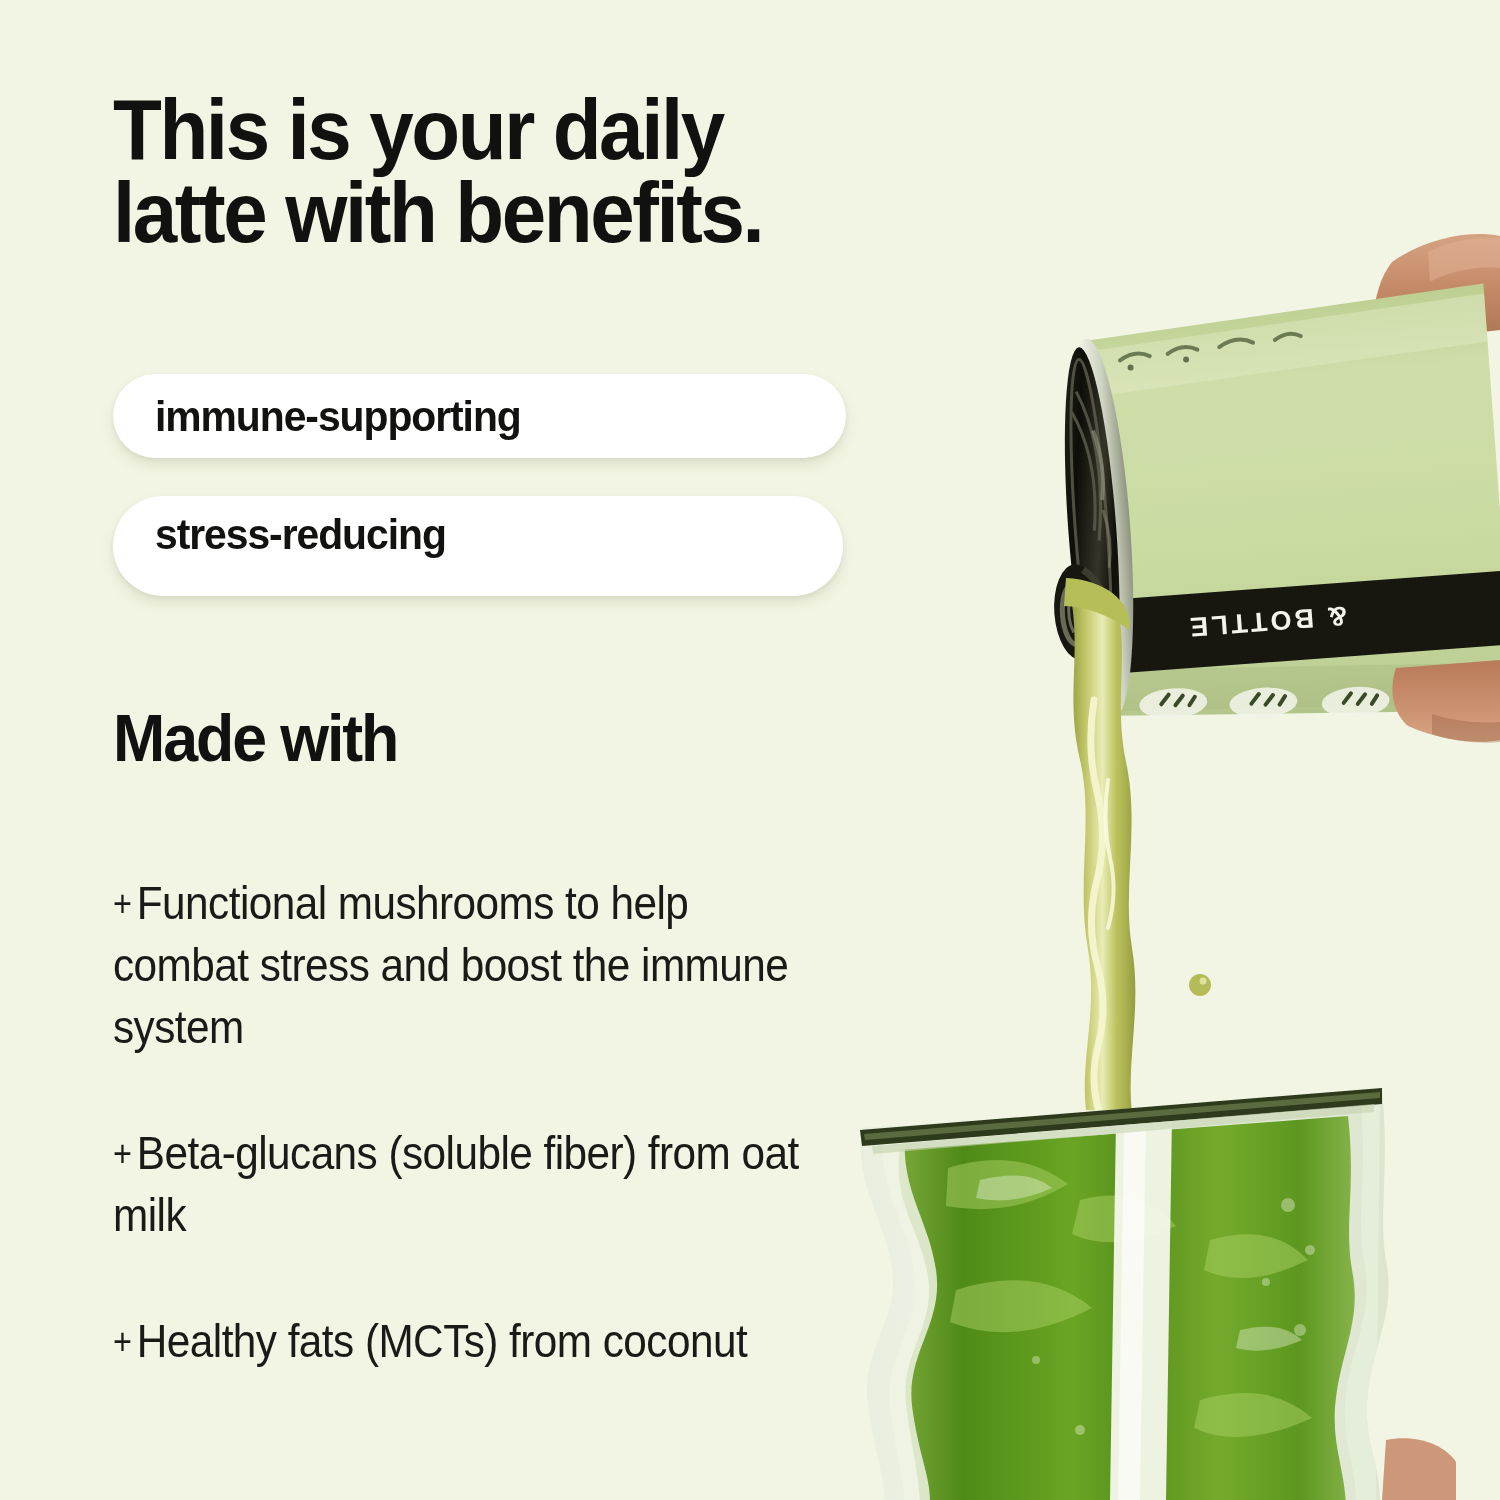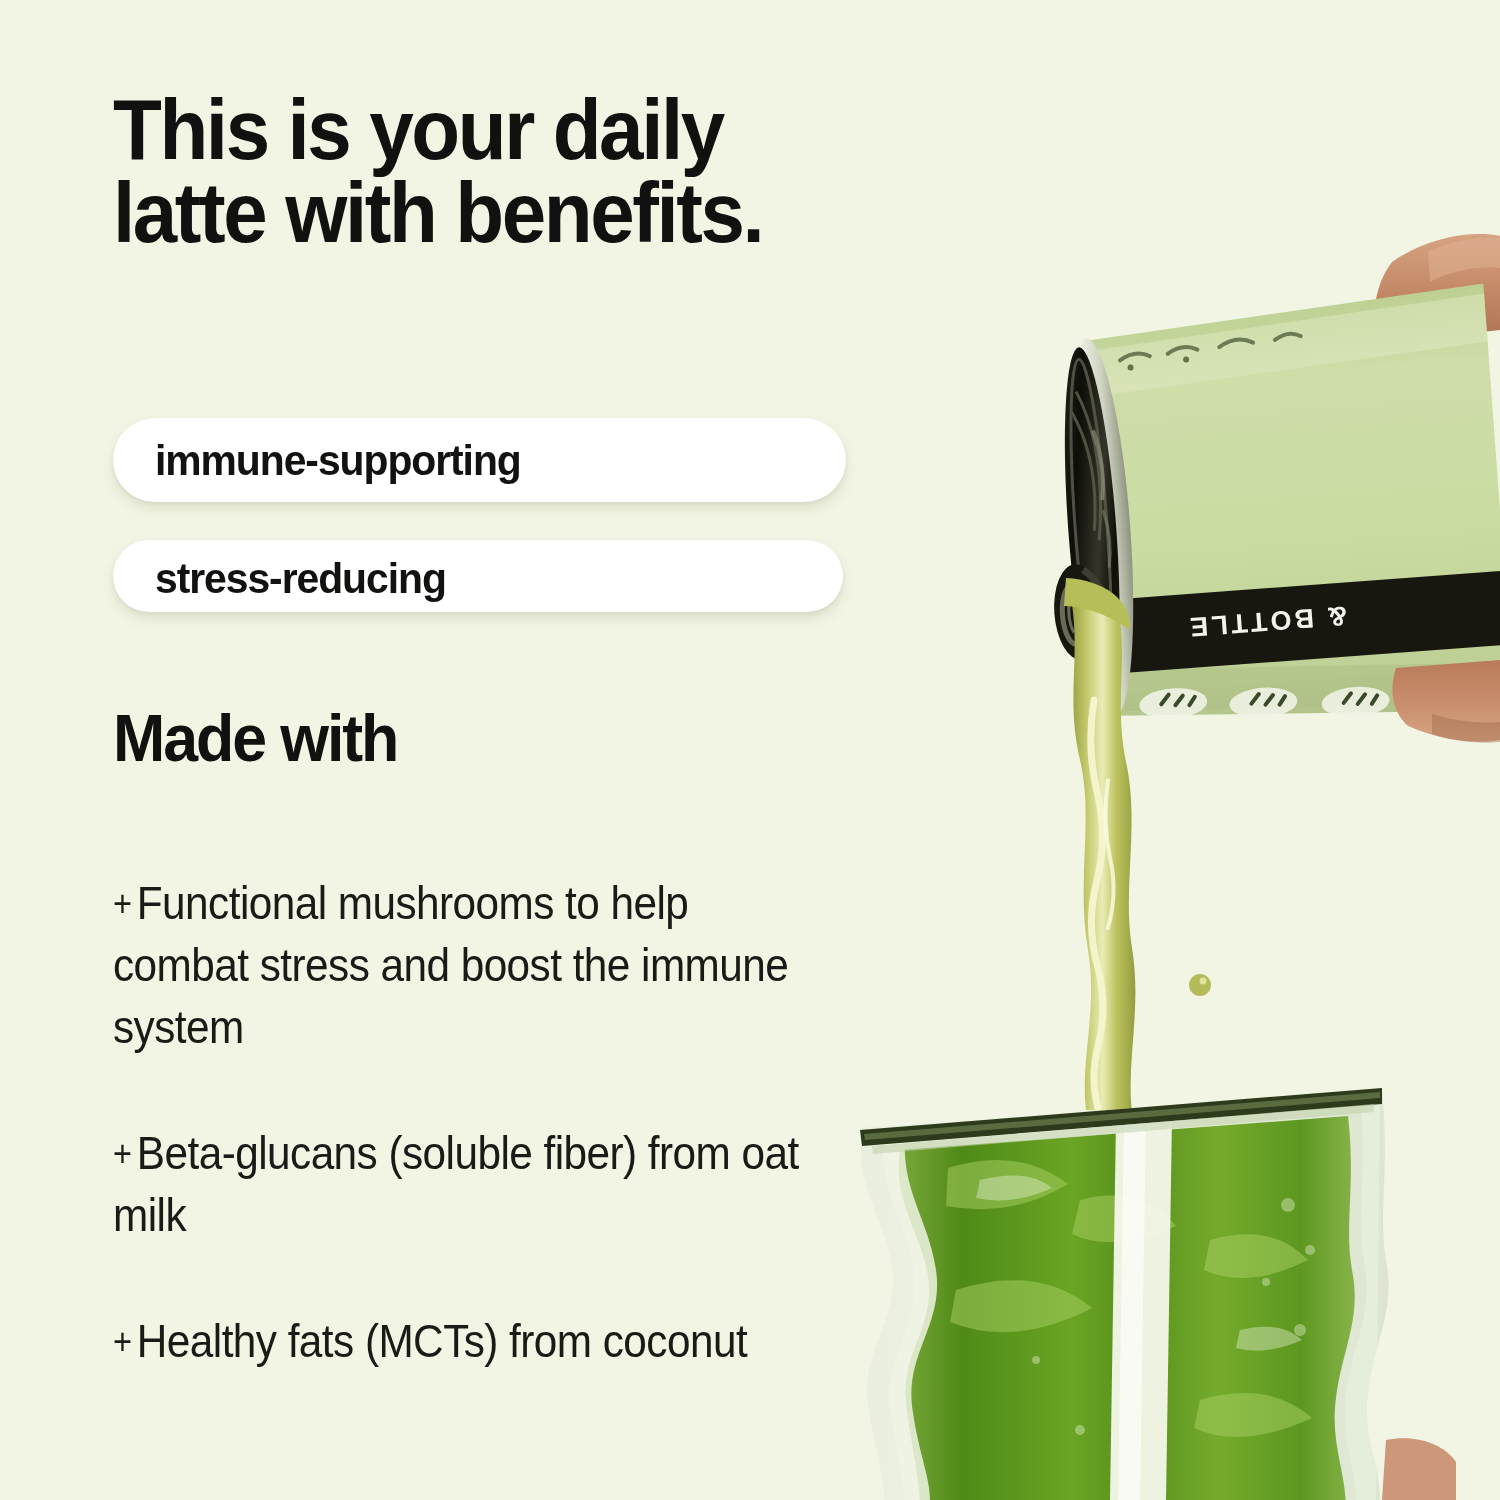--- a/index.html
+++ b/index.html
@@ -48,42 +48,41 @@
   .pill {
     position: absolute;
     left: 0;
     background: #ffffff;
     border-radius: 999px;
     box-shadow: 0 7px 13px rgba(120,130,90,0.16),
                 0 2px 4px rgba(120,130,90,0.10);
     display: flex;
     align-items: center;
     box-sizing: border-box;
-    margin-top: 44px;
   }
   .pill-label {
     font-family: "Liberation Sans", sans-serif;
     font-weight: 700;
     font-size: 43px;
     letter-spacing: -1.1px;
     color: #121210;
     transform: scaleX(0.95);
     transform-origin: left center;
     white-space: nowrap;
   }
   #pill-0 {
     top: 374px;
     width: 733px;
     height: 84px;
     padding-left: 42px;
   }
   #pill-1 {
     top: 496px;
     width: 730px;
-    height: 72px;
+    height: 100px;
     padding-left: 42px;
     align-items: flex-start;
     padding-top: 14px;
   }
 
   .subhead {
     position: absolute;
     top: 700px;
     left: 0;
     margin: 0;

